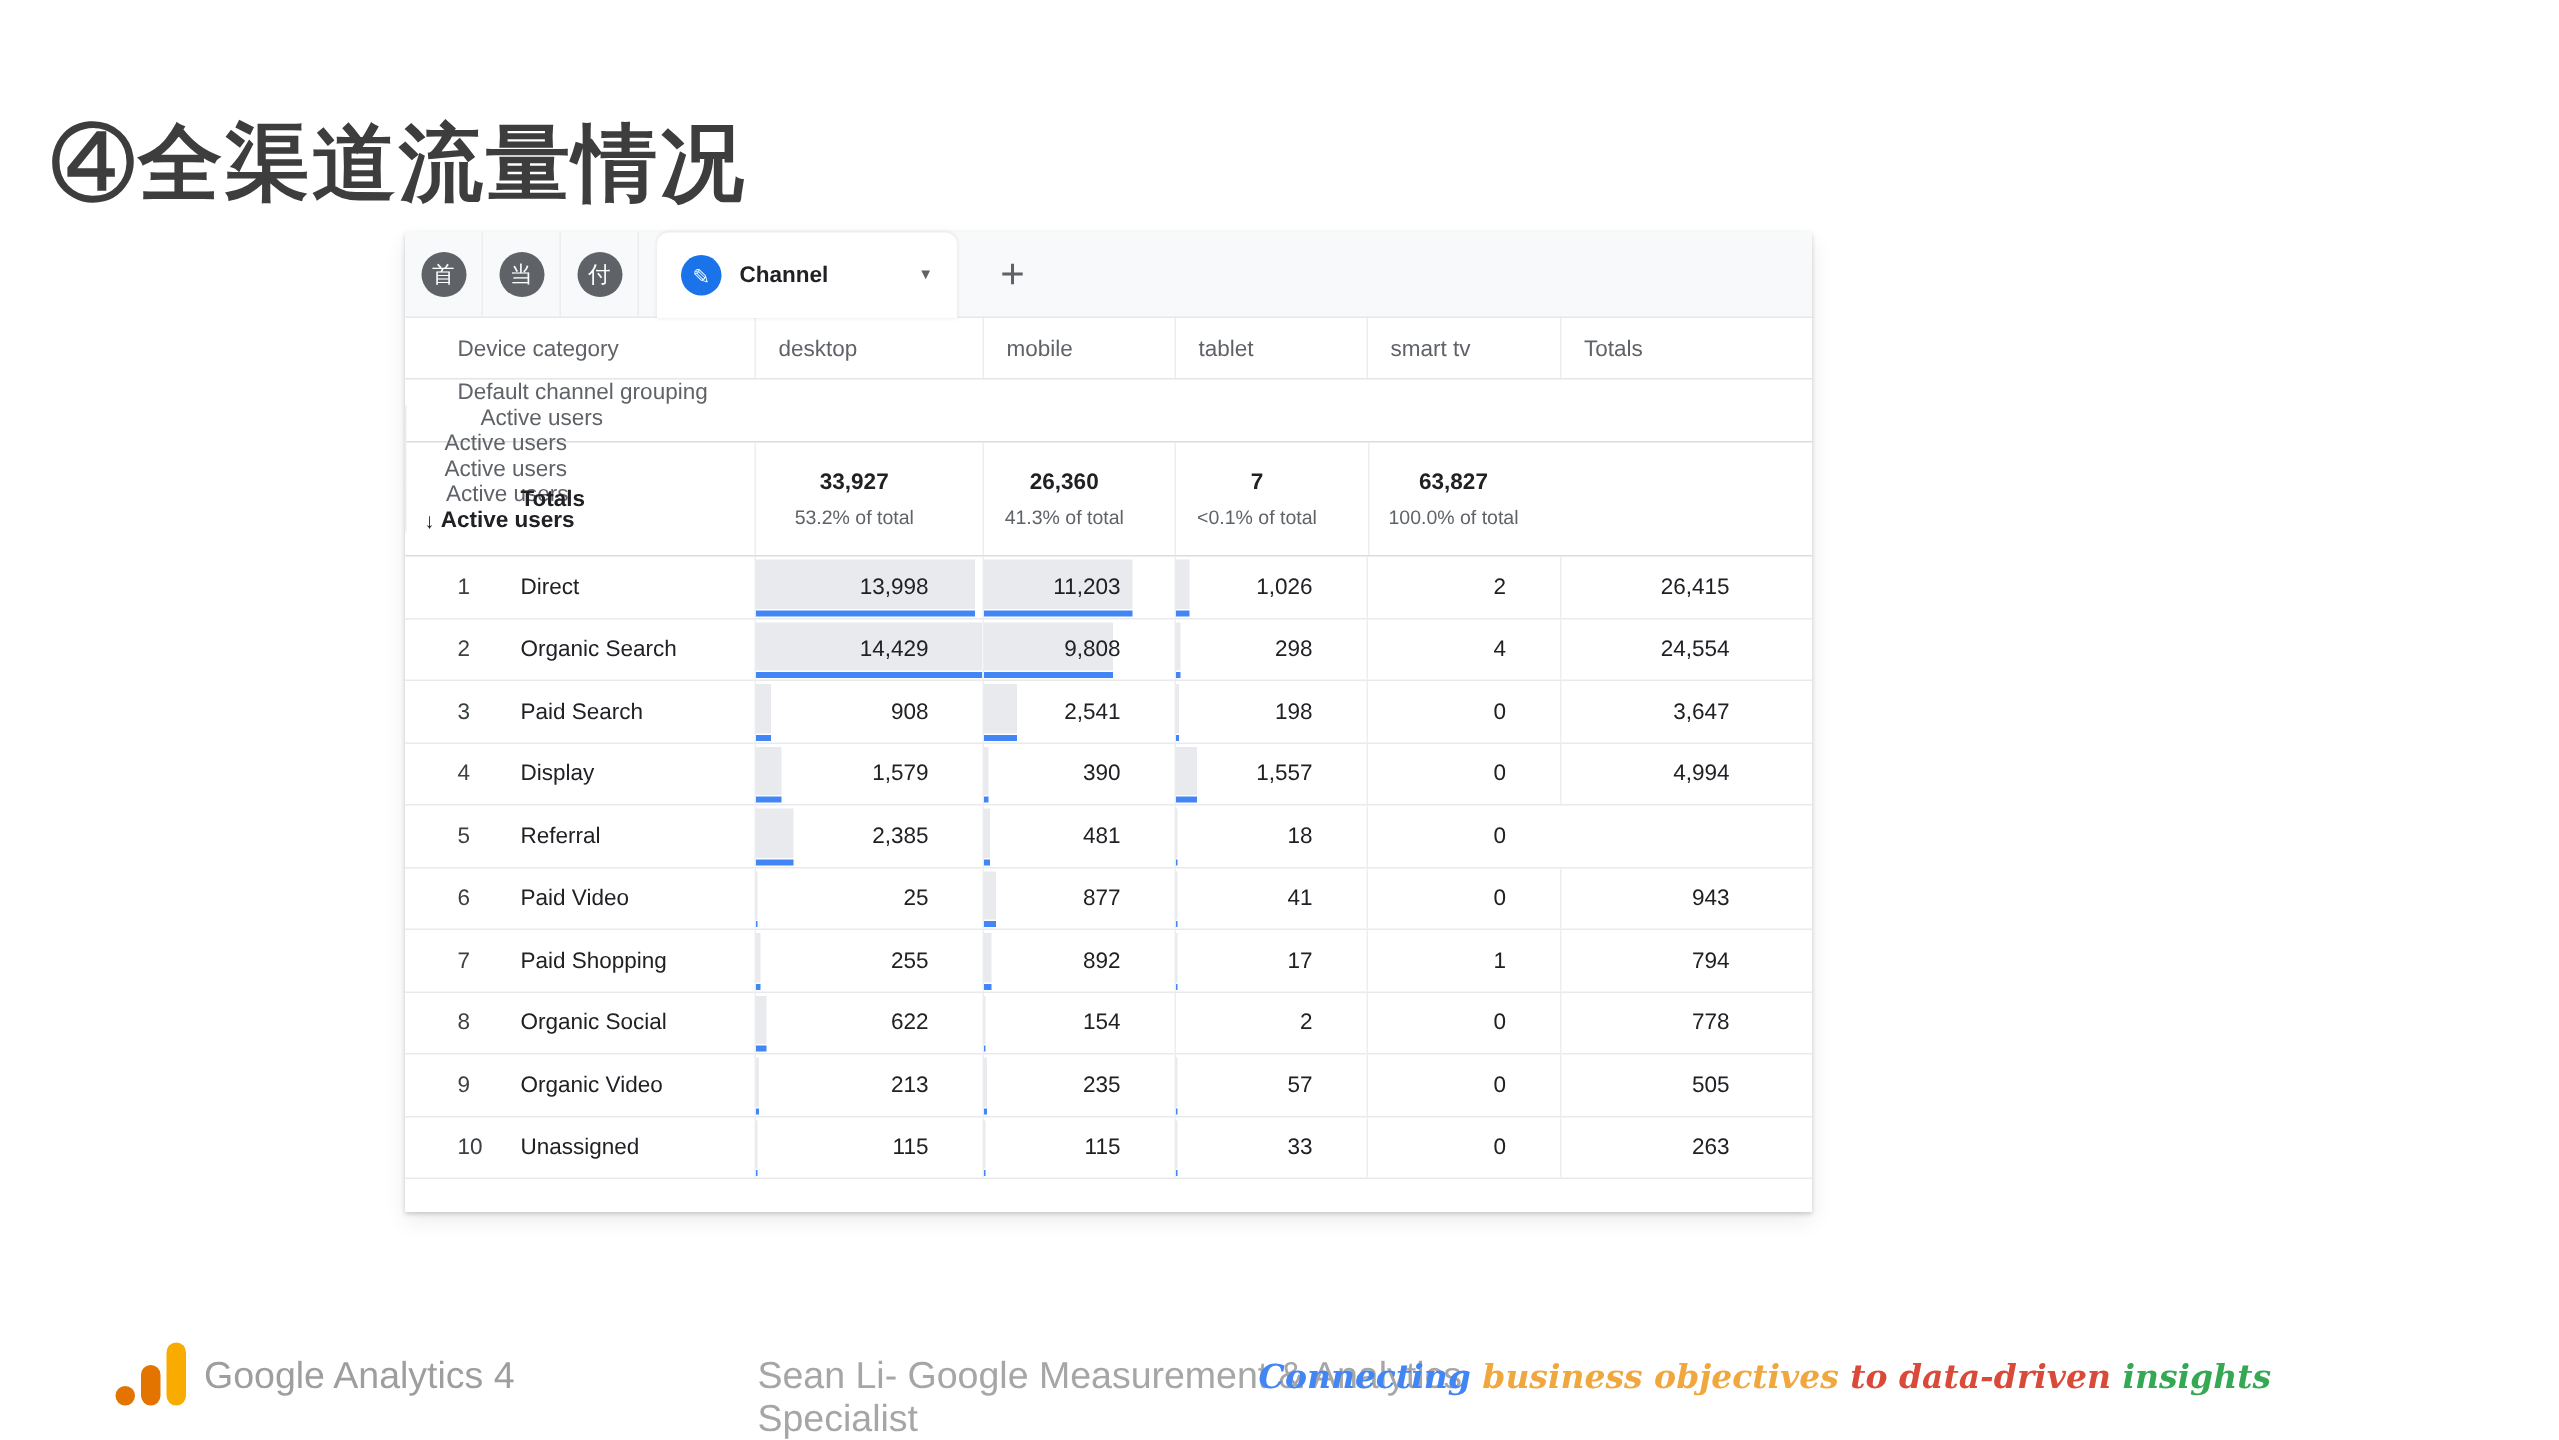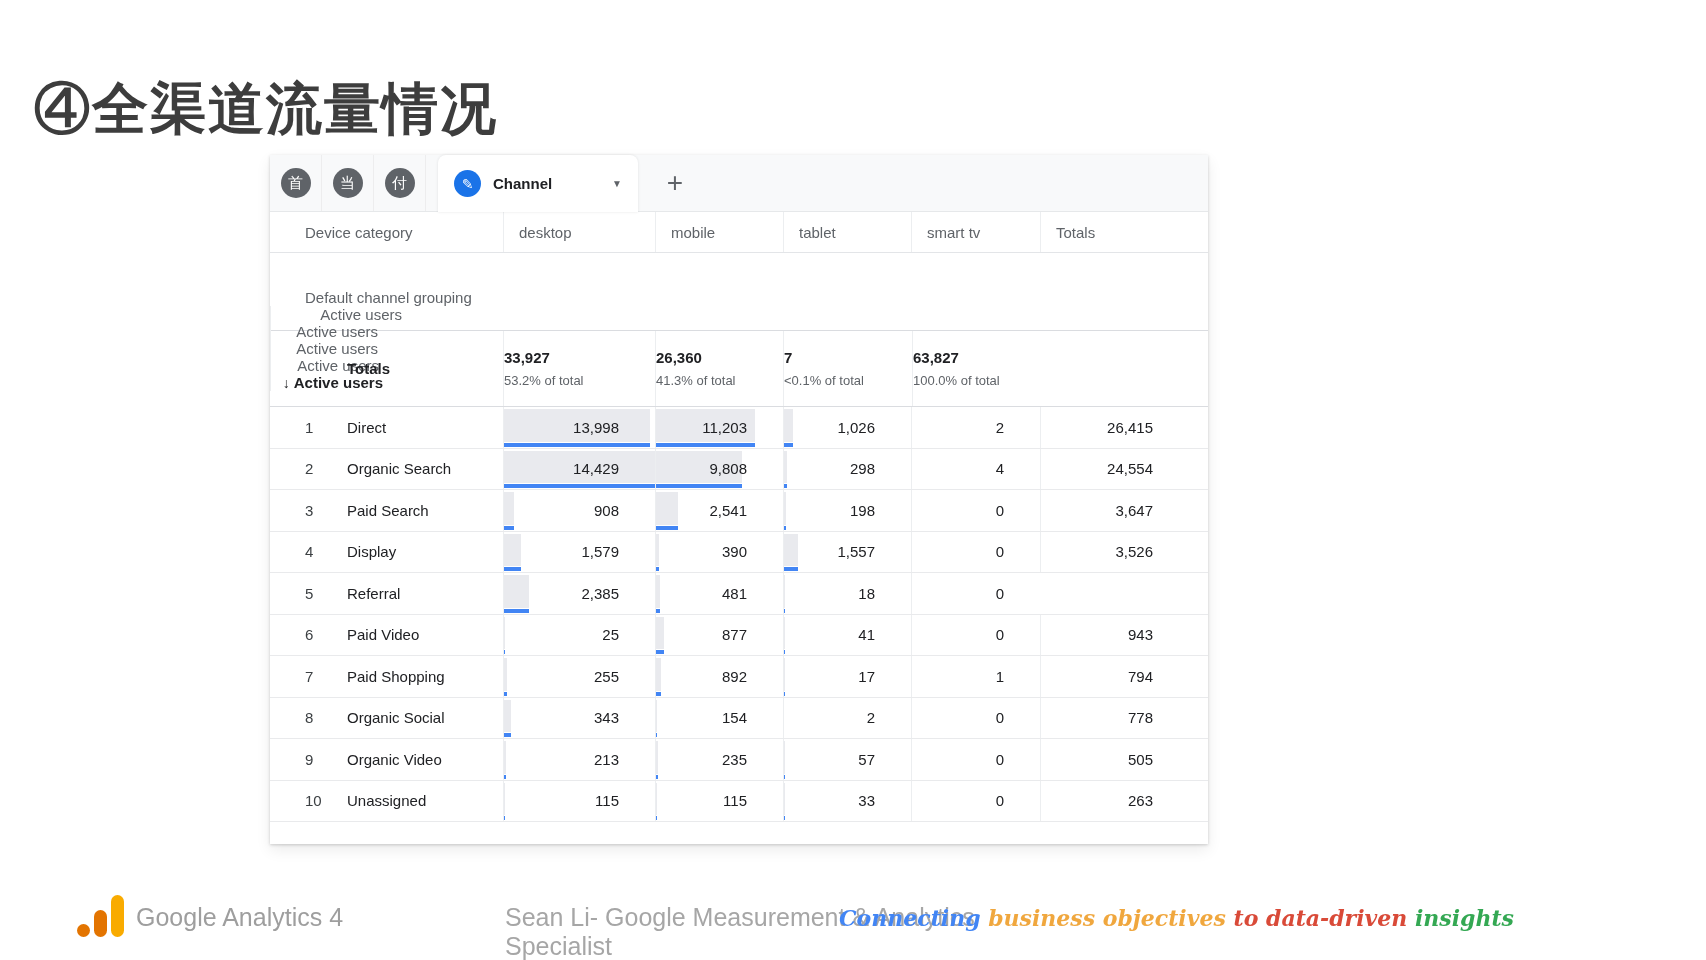--- a/index.html
+++ b/index.html
@@ -70,31 +70,31 @@
   .c-mobile  { width:128px; }
   .c-tablet  { width:128px; }
   .c-smarttv { width:129px; }
   .c-totals  { width:168px; }
   .cell:not(.c-dim) { border-left:1px solid #eceef0; }
 
   .hrow { height:41px; border-bottom:1px solid #e3e5e8; }
   .hrow .cell { display:flex; align-items:center; font-size:15px; color:#5f6368; padding-left:15px; }
   .hrow .c-dim { padding-left:35px; }
 
-  .hrow2 { height:42px; border-bottom:1px solid #dadce0;margin-top:36px; }
+  .hrow2 { height:42px; border-bottom:1px solid #dadce0; }
   .hrow2 .cell { display:flex; align-items:center; font-size:15px; color:#5f6368; }
   .hrow2 .c-dim { padding-left:35px; }
   .hrow2 .num { justify-content:flex-end; padding-right:20px; cursor:pointer; }
   .hrow2 .c-totals { padding-right:55px; color:#202124; font-weight:bold; }
   .sort-arrow { font-weight:bold; margin-right:4px; font-size:14px; }
 
   .totrow { height:76px; border-bottom:1px solid #dadce0; }
   .totrow .c-dim { display:flex; align-items:center; padding-left:77px; font-weight:bold; font-size:15px; }
   .totrow .num {
-    display:flex; flex-direction:column; align-items:flex-start; justify-content:center;
+    display:flex; flex-direction:column; align-items:center; justify-content:center;
     padding-right:20px;
   }
   .totrow .c-totals { padding-right:55px; }
   .tot-val { font-weight:bold; font-size:15px; color:#202124; }
   .tot-pct { font-size:13px; color:#5f6368; margin-top:7px; }
 
   .trow { height:41.5px; border-bottom:1px solid #e9eaec; }
   .trow .c-dim { display:flex; align-items:center; padding-left:35px; font-size:15px; }
   .rank { width:42px; color:#3c4043; }
   .chname { color:#202124; }
@@ -300,21 +300,21 @@
           <span class="gbar" style="width: 10.7908%;"></span>
           <span class="bbar" style="width: 10.7908%;"></span>
           <span class="val">1,557</span>
         </div>
         <div class="cell num c-smarttv">
           <span class="gbar" style="width: 0%;"></span>
           <span class="bbar" style="width: 0%;"></span>
           <span class="val">0</span>
         </div>
         <div class="cell num c-totals">
-          <span class="val">3,526</span>
+          <span class="val">4,994</span>
         </div>
       </div>
       <div class="trow">
         <div class="cell c-dim">
           <span class="rank">5</span>
           <span class="chname">Referral</span>
         </div>
         <div class="cell num c-desktop">
           <span class="gbar" style="width: 16.5292%;"></span>
           <span class="bbar" style="width: 16.5292%;"></span>
@@ -395,21 +395,21 @@
         </div>
       </div>
       <div class="trow">
         <div class="cell c-dim">
           <span class="rank">8</span>
           <span class="chname">Organic Social</span>
         </div>
         <div class="cell num c-desktop">
           <span class="gbar" style="width: 4.31076%;"></span>
           <span class="bbar" style="width: 4.31076%;"></span>
-          <span class="val">343</span>
+          <span class="val">622</span>
         </div>
         <div class="cell num c-mobile">
           <span class="gbar" style="width: 1.0673%;"></span>
           <span class="bbar" style="width: 1.0673%;"></span>
           <span class="val">154</span>
         </div>
         <div class="cell num c-tablet">
           <span class="gbar" style="width: 0.0138609%;"></span>
           <span class="bbar" style="width: 0.0138609%;"></span>
           <span class="val">2</span>

